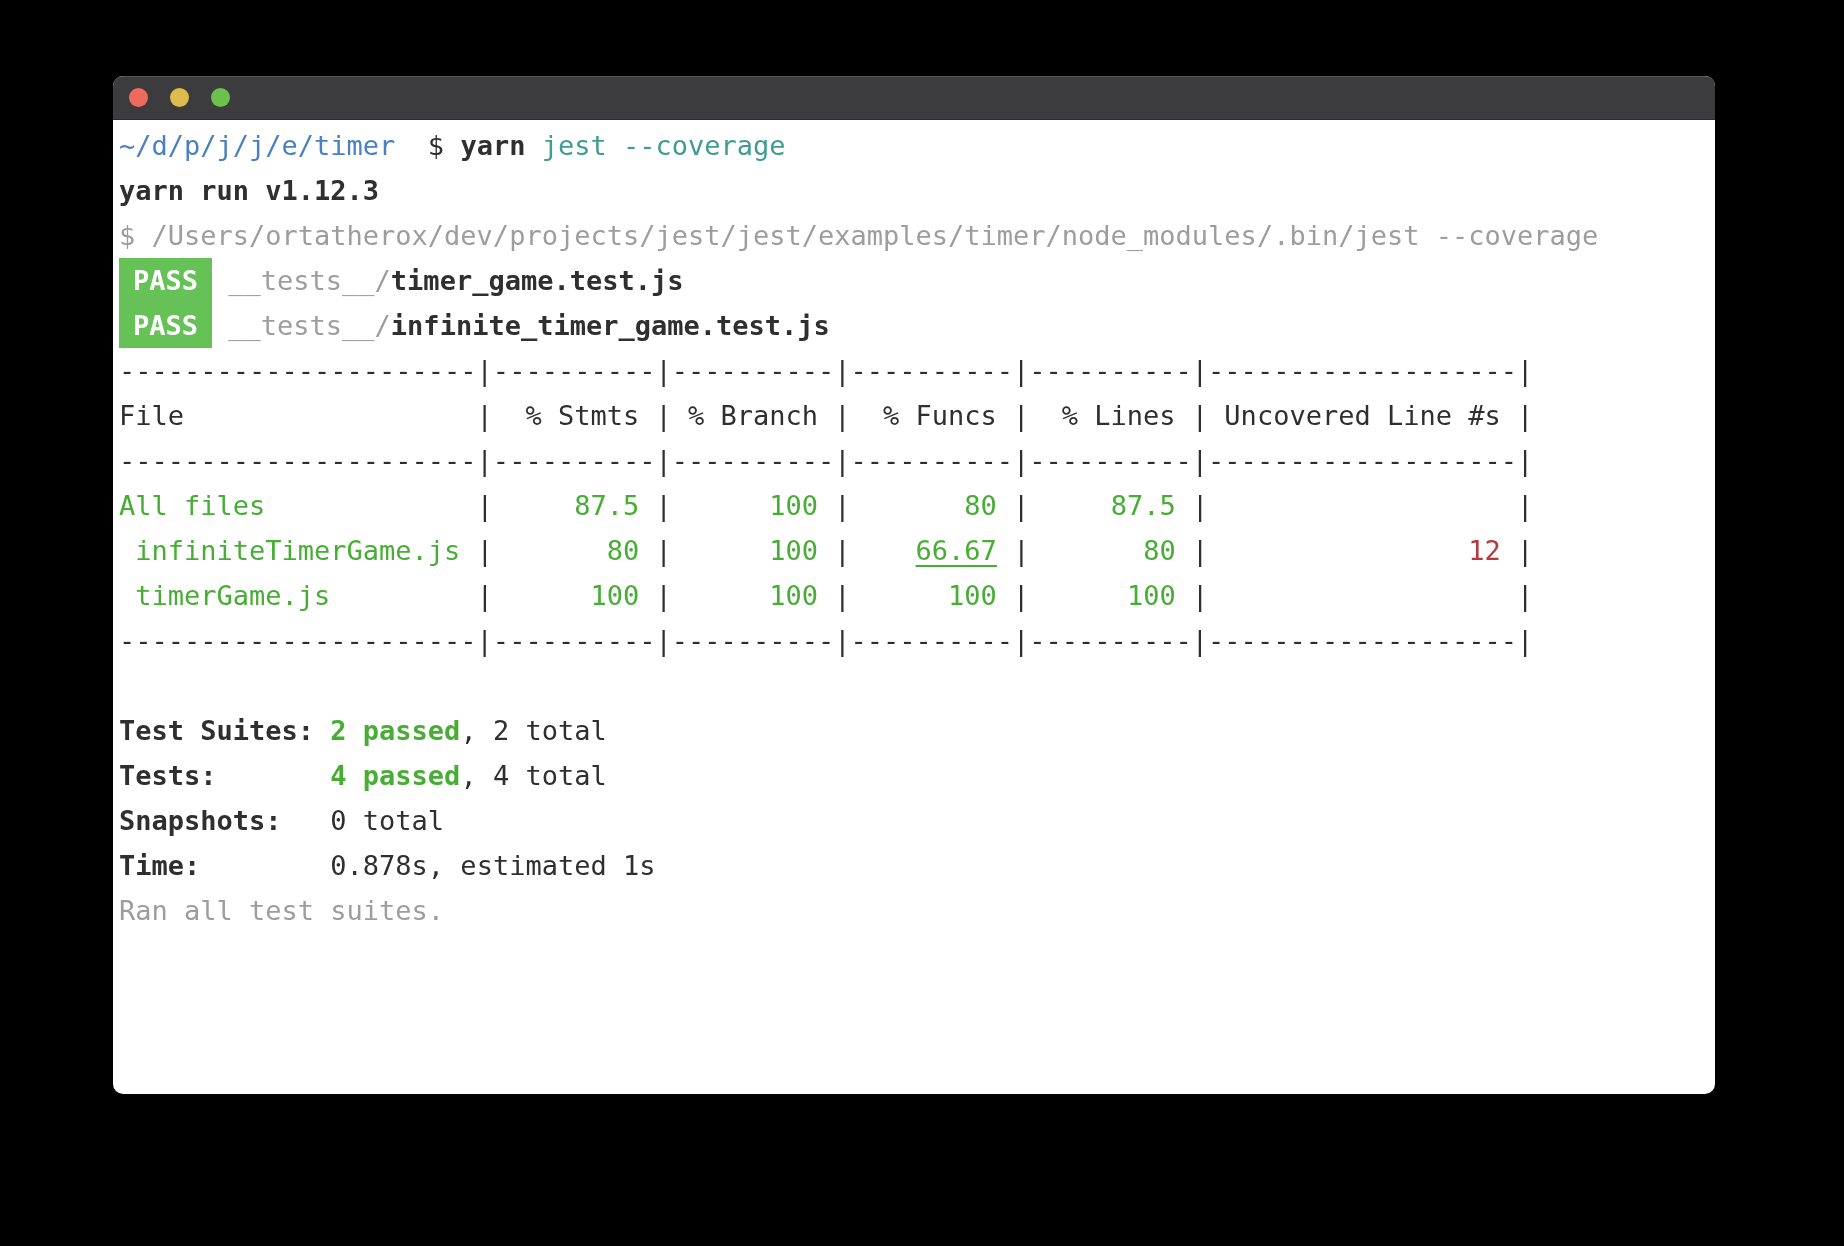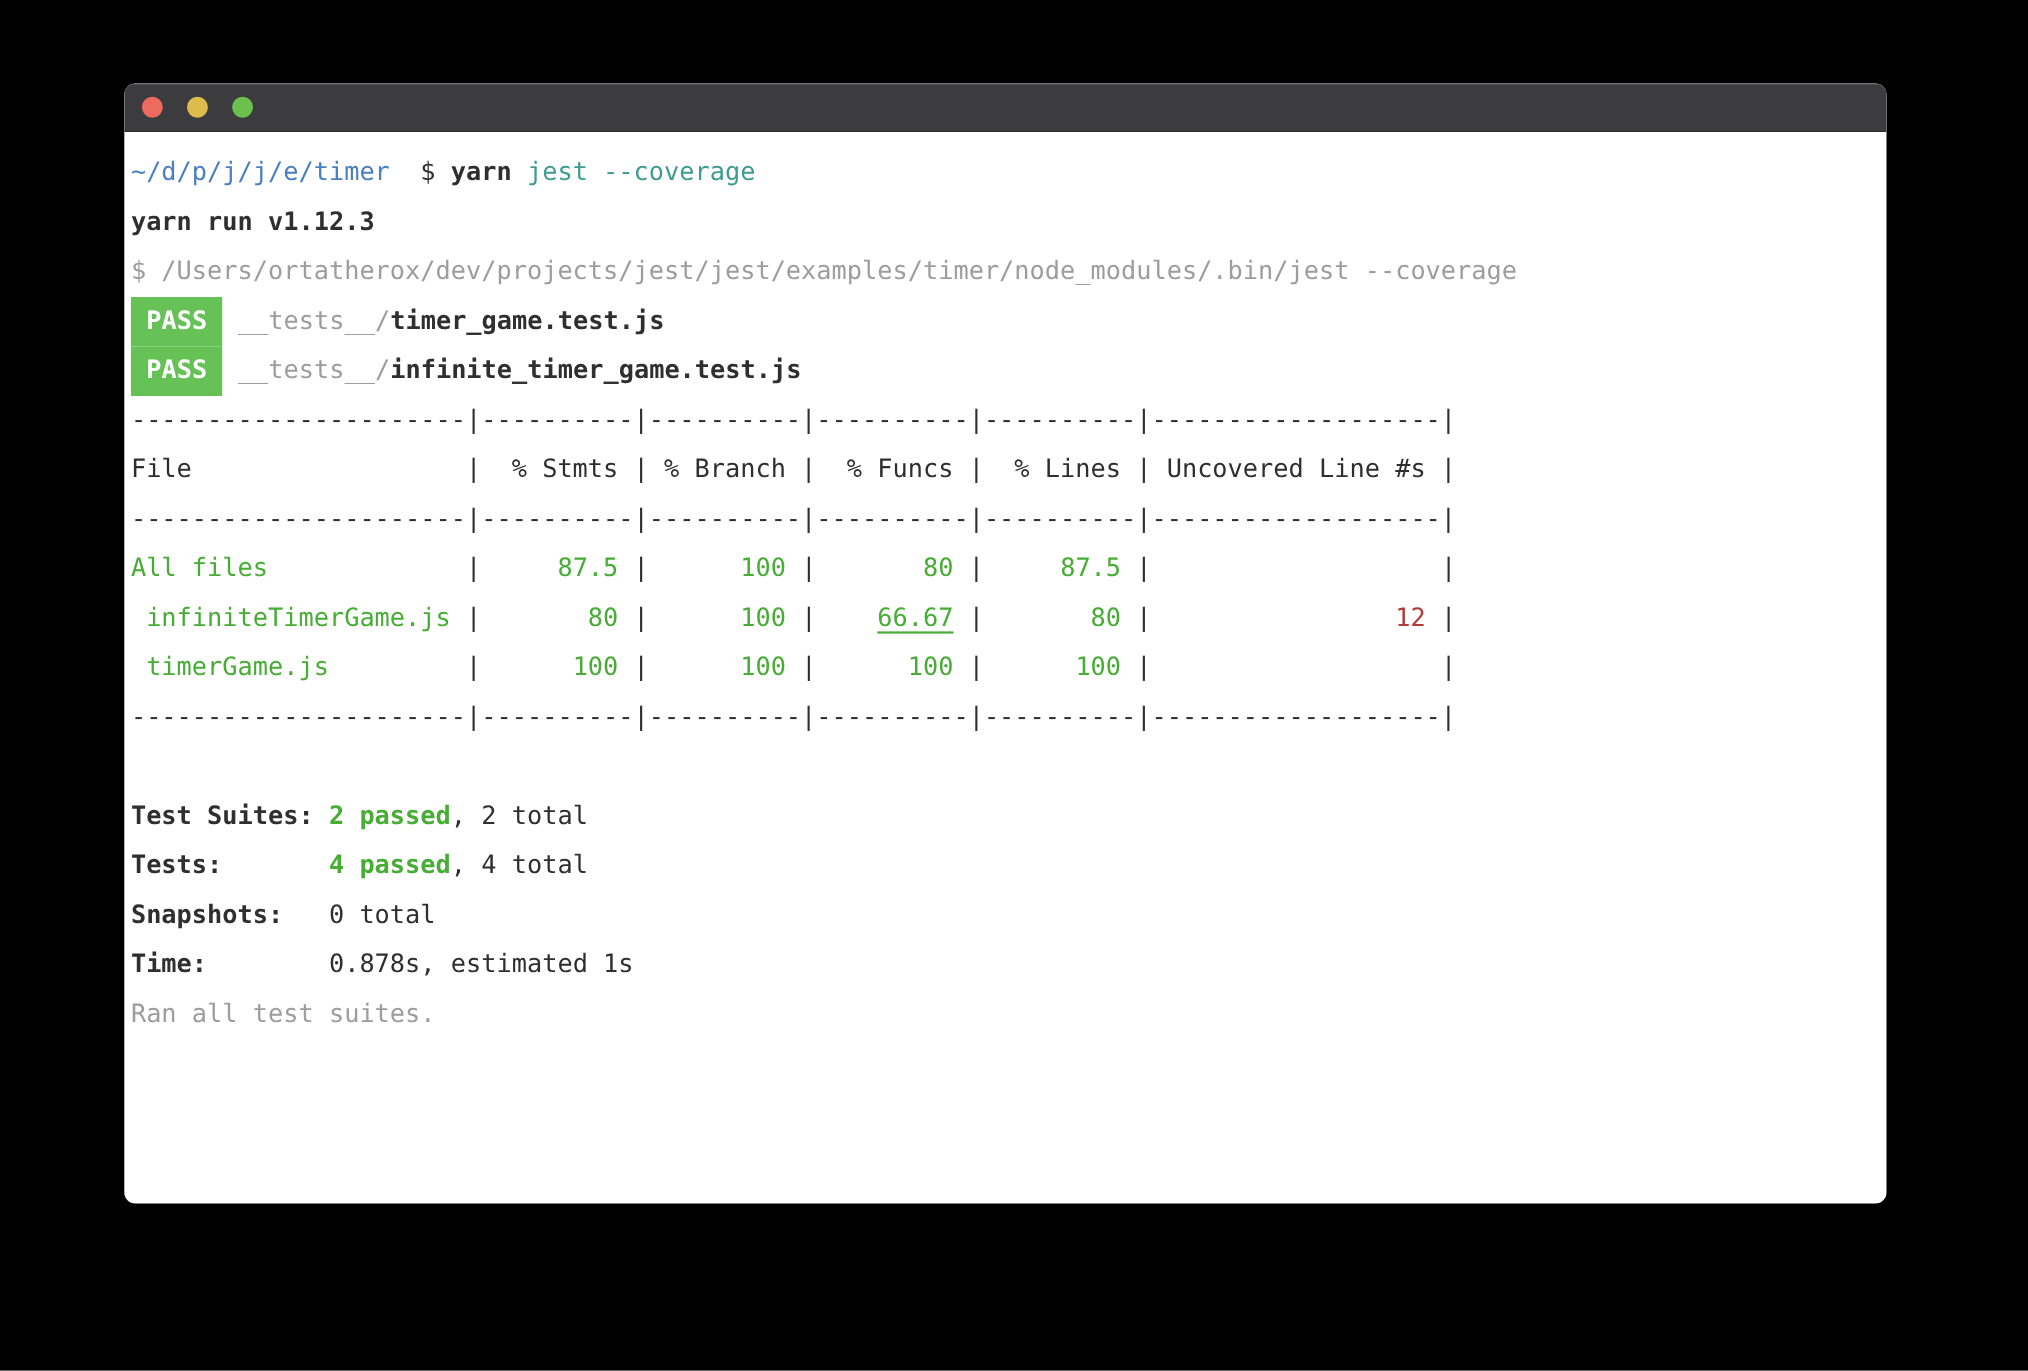--- a/index.html
+++ b/index.html
@@ -30,22 +30,22 @@
     border-bottom:1px solid #2a2a2a;
     display:flex; align-items:center;
     padding-left:16px;
   }
   .lights { display:flex; gap:22px; }
   .light { width:19px; height:19px; border-radius:50%; display:inline-block; }
   .light.red    { background: var(--c-light_red); }
   .light.yellow { background: var(--c-light_yellow); }
   .light.green  { background: var(--c-light_green); }
   .content {
-    padding: 15px 0 0 6px;
-    font-size:23px;
+    padding: 3px 0 0 6px;
+    font-size:27px;
     line-height:45px;
     color: var(--c-default);
     white-space: pre;
   }
   .line { height:45px; }
   .c-default { color: var(--c-default); }
   .c-gray  { color: var(--c-gray); }
   .c-blue  { color: var(--c-blue); }
   .c-teal  { color: var(--c-teal); }
   .c-green { color: var(--c-green); }

